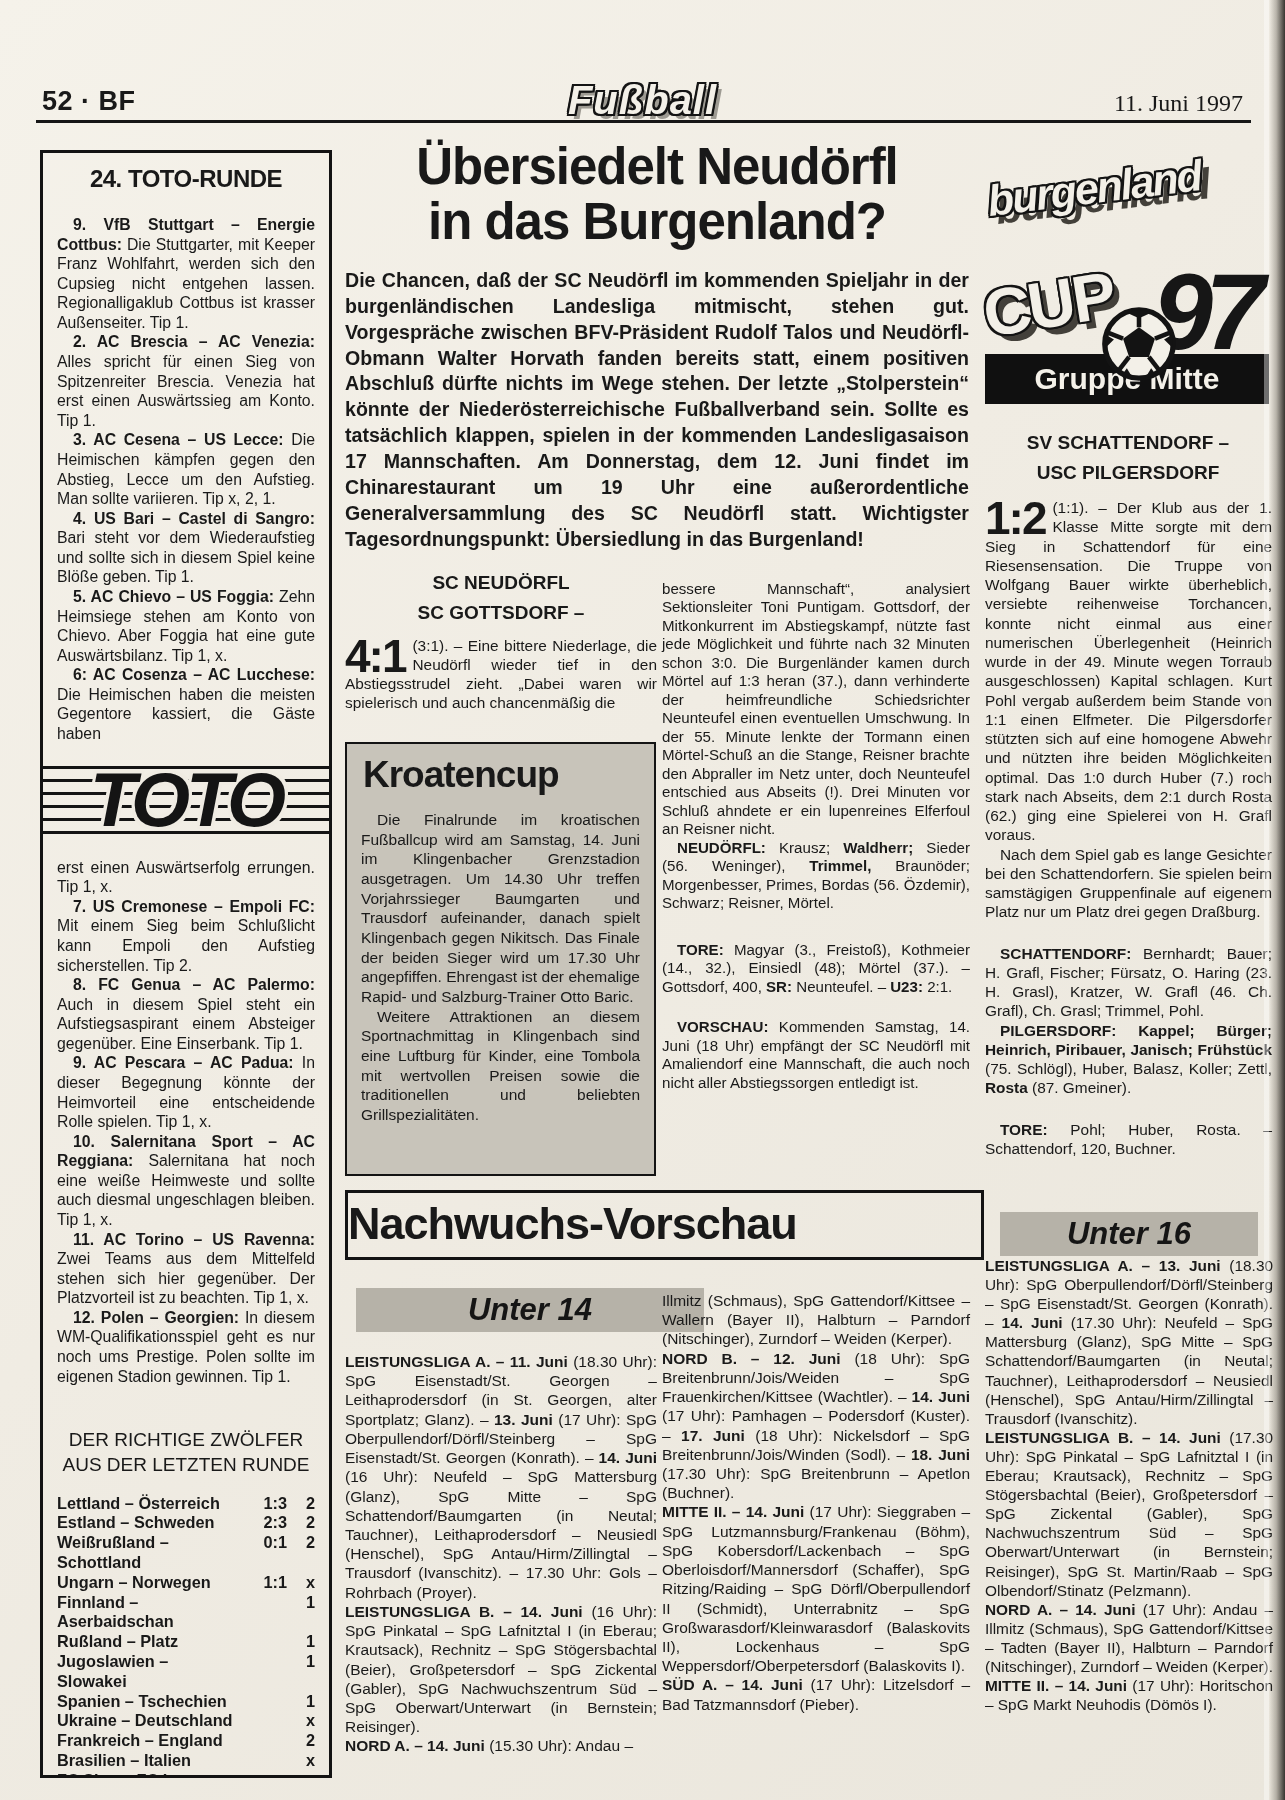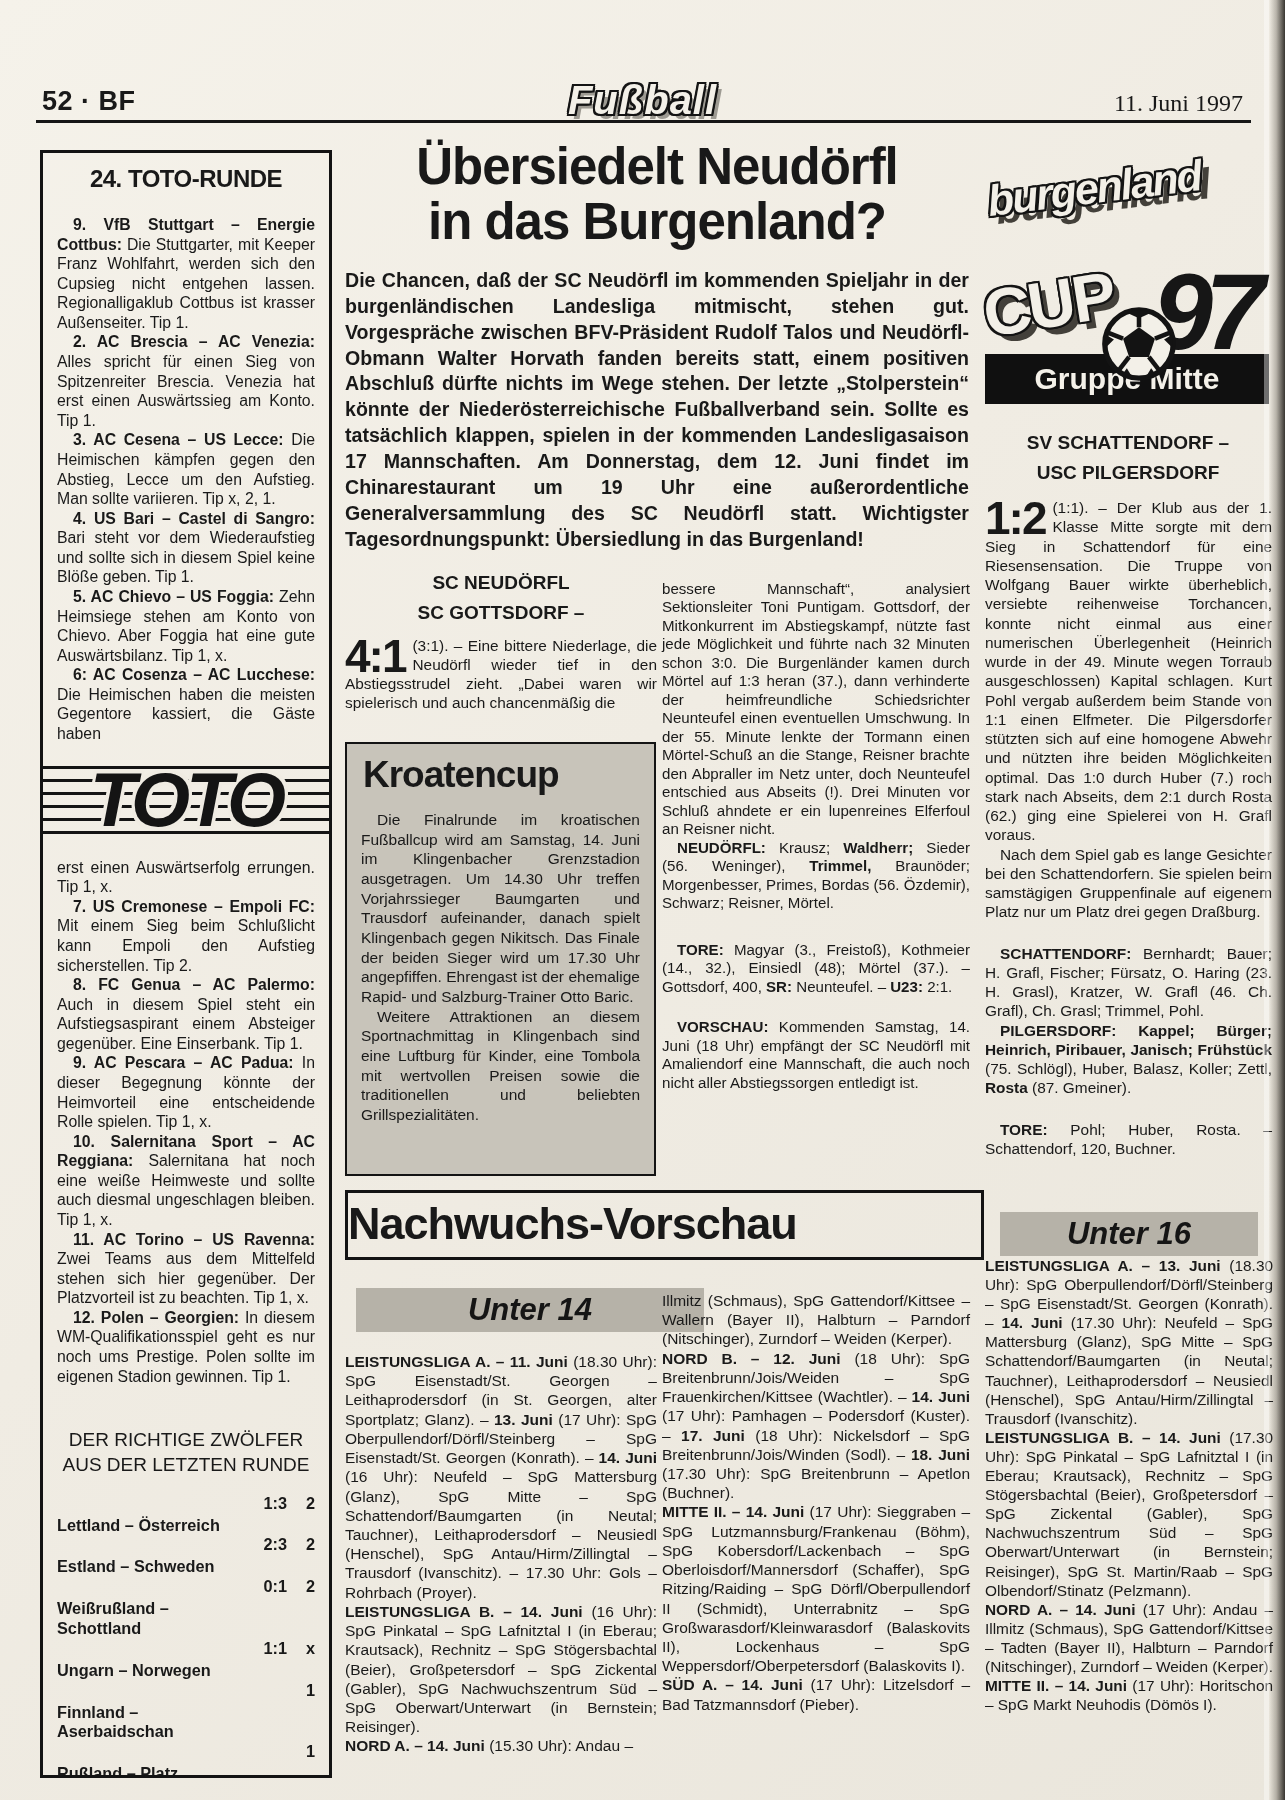--- a/index.html
+++ b/index.html
@@ -26,21 +26,21 @@
   .toto-logo{position:relative;height:94px;margin:10px -16px 10px -16px;}
   .toto-stripes{position:absolute;left:0;right:0;top:12px;bottom:10px;
     background:repeating-linear-gradient(to bottom,#141414 0 3px,rgba(0,0,0,0) 3px 13px);}
   .toto-word{position:absolute;left:0;right:0;top:0;bottom:0;text-align:center;line-height:92px;
     font-size:76px;font-weight:900;font-style:italic;letter-spacing:-4px;color:#141414;
     text-shadow:3px 0 0 #f0ece3,-3px 0 0 #f0ece3,0 3px 0 #f0ece3,0 -3px 0 #f0ece3,
                 3px 3px 0 #f0ece3,-3px -3px 0 #f0ece3,3px -3px 0 #f0ece3,-3px 3px 0 #f0ece3;}
   .zwoelfer{font-size:19px;font-weight:400;text-align:center;line-height:1.3;margin-top:42px;}
   .results{margin-top:16px;}
   .res-row{display:flex;font-weight:bold;font-size:16.3px;line-height:19.8px;}
-  .res-match{flex:1;text-align:left;margin-top:22px;}
+  .res-match{flex:1;text-align:left;}
   .res-score{width:46px;text-align:right;}
   .res-tip{width:28px;text-align:right;}
   
   .headline{left:345px;top:140px;width:624px;text-align:center;font-size:51px;line-height:1.07;
             font-weight:800;letter-spacing:-1px;}
   .lead{left:345px;top:268px;width:624px;font-size:19.6px;line-height:1.32;font-weight:bold;text-align:justify;}
   .match-title{font-weight:bold;font-size:19px;text-align:center;line-height:1.6;}
   .gd-title{left:345px;top:568px;width:312px;}
   .gd-report{left:345px;top:636px;width:312px;font-size:15.4px;line-height:1.24;text-align:justify;}
   .drop-score{float:left;font-size:46px;font-weight:800;line-height:34px;margin:3px 7px 0 0;letter-spacing:-2px;}

